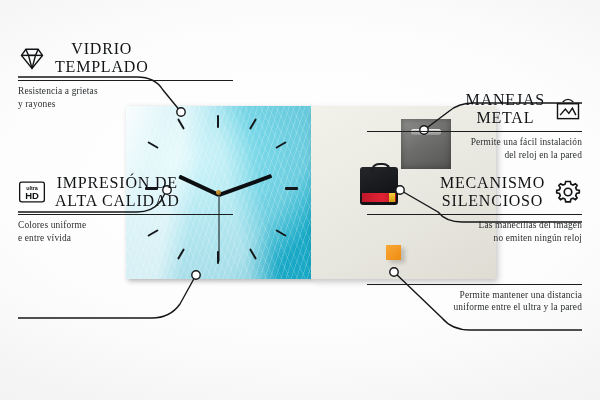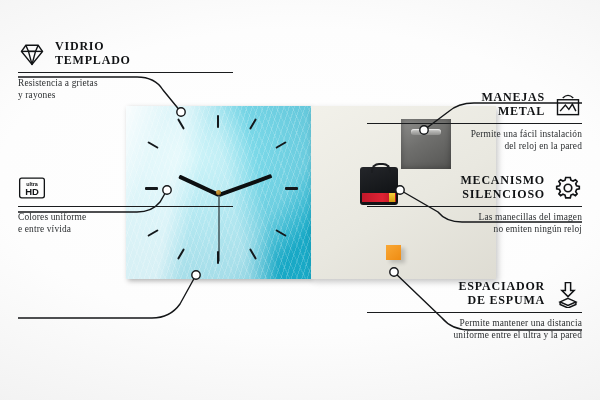--- a/index.html
+++ b/index.html
@@ -78,23 +78,24 @@
     box-shadow:4px 3px 4px rgba(0,0,0,.18);
   }
   
   .callout{position:absolute;width:215px;}
   .callout.left{text-align:left;}
   .callout.right{text-align:right;}
   .cal-head{display:flex;align-items:center;gap:9px;}
   .callout.right .cal-head{flex-direction:row-reverse;}
   .cal-icon{flex:0 0 auto;width:28px;height:28px;display:block;}
   .cal-title{
-    font-size:12px;line-height:1.13;letter-spacing:.8px;
-    color:#111315;font-weight:700;text-transform:uppercase;
+    font-size:16px;line-height:1.13;letter-spacing:.8px;
+    color:#111315;font-weight:400;text-transform:uppercase;
     font-family:"Liberation Serif",serif;
+    text-align:center;
   }
   .cal-rule{height:1px;background:#1a1c1e;margin:4px 0 4px;}
   .cal-desc{
     font-size:9.4px;line-height:1.32;color:#2c2f31;letter-spacing:.15px;
   }
   svg.wires{position:absolute;inset:0;width:600px;height:400px;pointer-events:none;}
 </style>
 </head>
 <body>
 
@@ -178,20 +179,24 @@
     <div class="cal-desc">y rayones</div>
   </div>
 
   <div class="callout left" style="left:18px;top:174px;">
     <div class="cal-head">
       <svg class="cal-icon" viewBox="0 0 34 30">
         <rect x="2" y="3" width="30" height="24" rx="2.5" fill="none" stroke="#111315" stroke-width="1.6"></rect>
         <text x="17" y="13" font-family="Liberation Sans, sans-serif" font-size="6.6" font-weight="700" fill="#111315" text-anchor="middle">ultra</text>
         <text x="17" y="24" font-family="Liberation Sans, sans-serif" font-size="11.5" font-weight="700" fill="#111315" text-anchor="middle">HD</text>
       </svg>
+      <div>
+        <div class="cal-title">IMPRESIÓN DE</div>
+        <div class="cal-title">ALTA CALIDAD</div>
+      </div>
     </div>
     <div class="cal-rule"></div>
     <div class="cal-desc">Colores uniforme</div>
     <div class="cal-desc">e entre vívida</div>
   </div>
 
 
   <div class="callout right" style="left:367px;top:44px;margin-top:47px;">
     <div class="cal-head">
       <svg class="cal-icon" viewBox="0 0 32 30">
@@ -223,31 +228,18 @@
         <div class="cal-title">MECANISMO</div>
         <div class="cal-title">SILENCIOSO</div>
       </div>
     </div>
     <div class="cal-rule"></div>
     <div class="cal-desc">Las manecillas del imagen</div>
     <div class="cal-desc">no emiten ningún reloj</div>
   </div>
 
   <div class="callout right" style="left:367px;top:280px;">
-    <div class="cal-head">
-      <svg class="cal-icon" viewBox="0 0 32 32">
-        <g fill="none" stroke="#111315" stroke-width="1.7">
-          <path d="M13 3 h6 v9 h4 l-7 7 -7-7 h4 Z"></path>
-          <path d="M16 21 l9 4 -9 4 -9-4 Z"></path>
-          <path d="M7 25 v3 l9 4 9-4 v-3"></path>
-        </g>
-      </svg>
-      <div>
-        <div class="cal-title">ESPACIADOR</div>
-        <div class="cal-title">DE ESPUMA</div>
-      </div>
-    </div>
     <div class="cal-rule"></div>
     <div class="cal-desc">Permite mantener una distancia</div>
     <div class="cal-desc">uniforme entre el ultra y la pared</div>
   </div>
 
 </div>
 
 </body></html>

